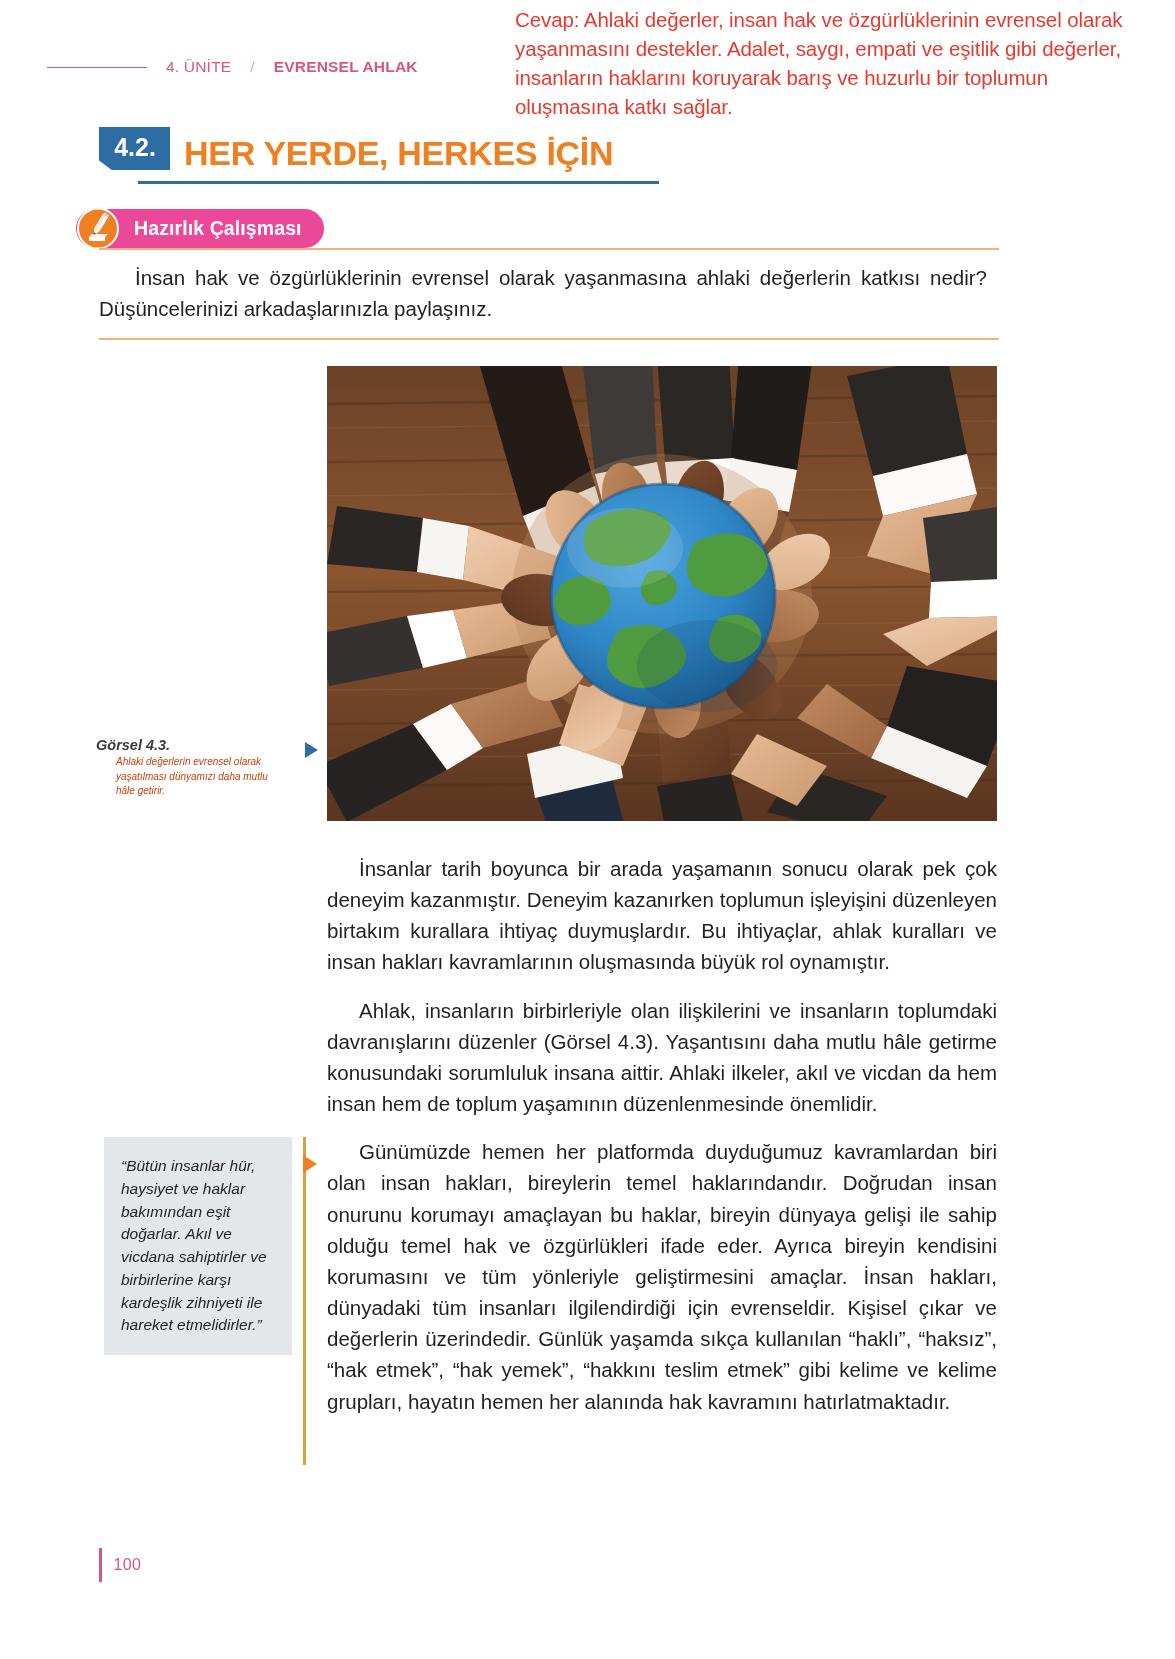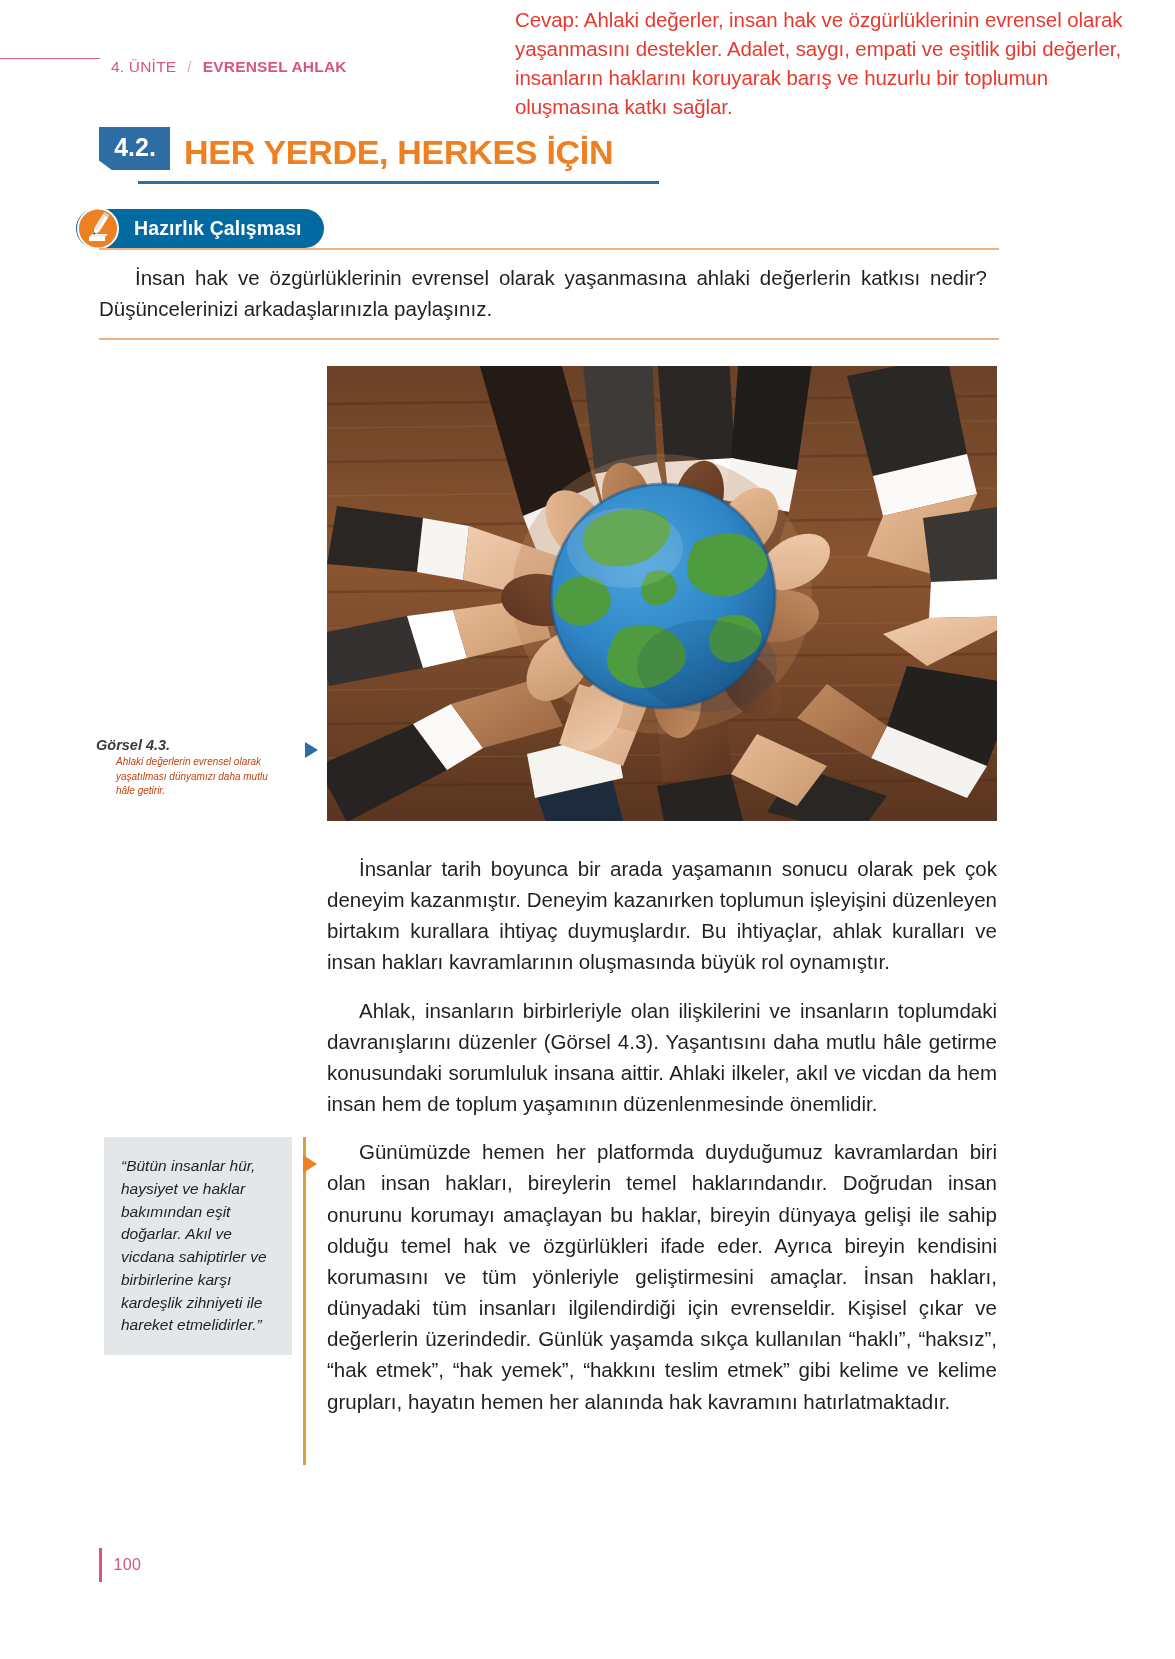--- a/index.html
+++ b/index.html
@@ -29,21 +29,23 @@
     letter-spacing: -0.1px;
   }
 
   
   .running-head {
     position: absolute;
     left: 0;
     top: 58px;
     width: 480px;
     display: flex;
-    gap: 11px;
+    align-items: center;
+    gap: 19px;
+    padding-left: 47px;
   }
   .running-head .rule {
     width: 100px;
     height: 1px;
     background: #d6567f;
     flex: 0 0 auto;
   }
   .running-head .unit {
     font-size: 15.5px;
     color: #d6567f;
@@ -62,21 +64,21 @@
     letter-spacing: 0.2px;
     white-space: nowrap;
   }
 
   
   .section-title-wrap {
     position: absolute;
     left: 99px;
     top: 127px;
     display: flex;
-    align-items: center;
+    align-items: flex-end;
   }
   .section-badge {
     background: #2e6ca4;
     color: #ffffff;
     font-size: 25px;
     font-weight: 700;
     padding: 8px 12px 10px 13px;
     line-height: 1;
     clip-path: polygon(0 0, 100% 0, 100% 100%, 18% 100%, 0 78%);
     min-width: 46px;
@@ -104,21 +106,21 @@
   
   .prep-badge {
     position: absolute;
     left: 76px;
     top: 209px;
     height: 39px;
     display: flex;
     align-items: center;
   }
   .prep-pill {
-    background: #0369a1;
+    background: #ec4899;
     height: 39px;
     border-radius: 20px;
     display: flex;
     align-items: center;
     padding-left: 58px;
     padding-right: 22px;
   }
   .prep-label {
     color: #ffffff;
     font-size: 19.5px;

